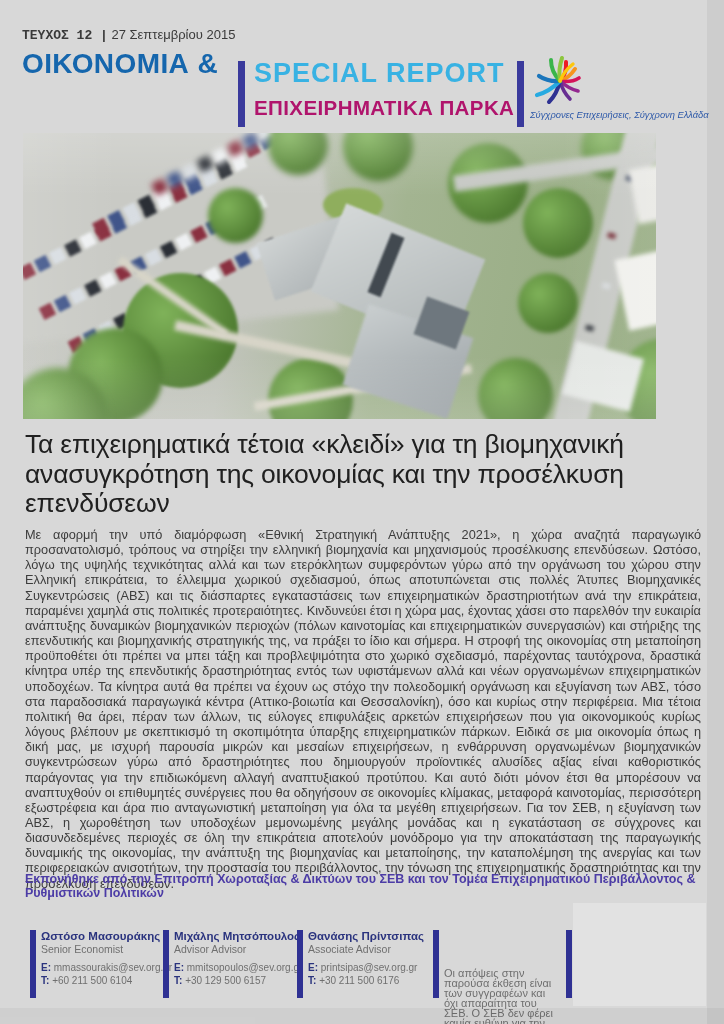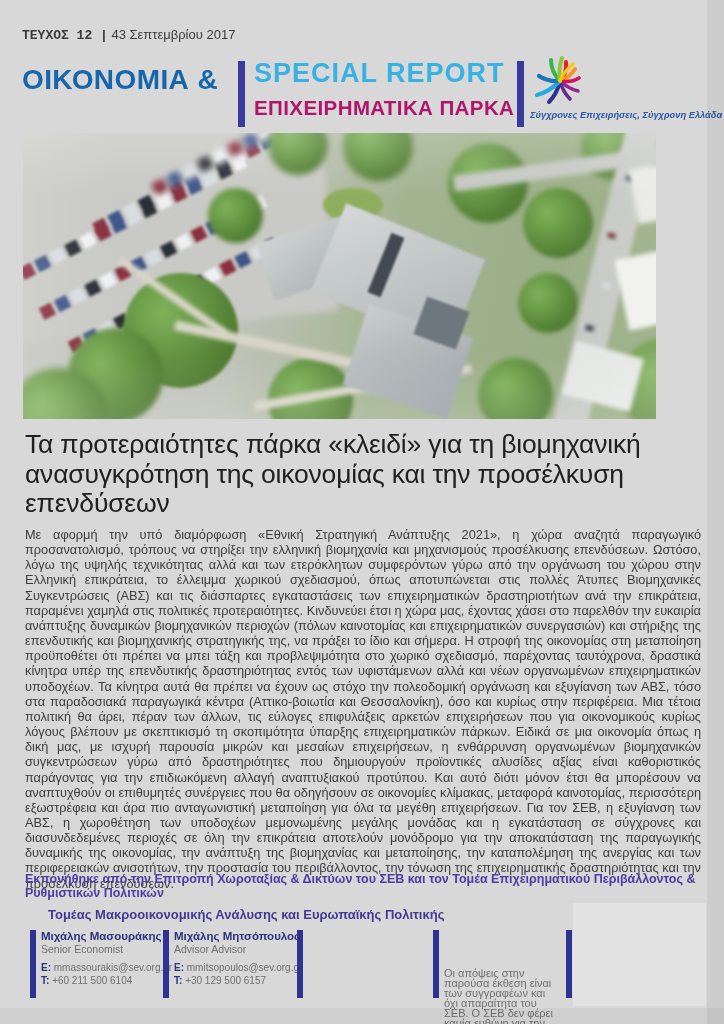--- a/index.html
+++ b/index.html
@@ -5,29 +5,29 @@
   html,body{margin:0;padding:0;background:#bfbfbf;}
   .page{position:relative;width:724px;height:1024px;background:#d8d8d8;overflow:hidden;
         font-family:"Liberation Sans", sans-serif;}
   .abs{position:absolute;}
 
   
   .issue{left:22px;top:27px;font-size:13px;color:#3a3a3a;}
   .issue .b{font-weight:bold;font-family:Liberation Mono, monospace;}
 
   
-  .brand{left:22px;top:64px;color:#1566ad;font-weight:bold;font-size:28px;line-height:31px;letter-spacing:.4px;}
+  .brand{left:22px;top:48px;color:#1566ad;font-weight:bold;font-size:28px;line-height:31px;letter-spacing:.4px;}
   .vbar{width:7px;background:#3a3a9c;}
   .vbar1{left:238px;top:61px;height:66px;}
   .vbar2{left:517px;top:61px;height:66px;}
   .special{left:254px;top:58px;color:#38b2e3;font-size:27px;font-weight:bold;letter-spacing:1px;}
   .parka{left:254px;top:96px;color:#b0146c;font-size:20.5px;font-weight:bold;letter-spacing:.4px;}
   .sevmark{left:529px;top:50px;}
   .sevtext{left:592px;top:56px;color:#1e4fa3;font-size:42px;font-weight:bold;font-style:italic;letter-spacing:1px;}
-  .tagline{left:530px;top:110px;color:#2b57a8;font-size:9.3px;font-weight:bold;font-style:italic;}
+  .tagline{left:530px;top:110px;color:#2b57a8;font-size:9.3px;font-weight:normal;font-style:italic;}
 
   
   .photo{left:23px;top:133px;width:633px;height:286px;overflow:hidden;
          background:linear-gradient(100deg,#c6c7c2 0%,#c1c4bb 35%,#a3b491 58%,#94aa7f 100%);}
   .photo *{position:absolute;}
   .parking{left:-25px;top:-30px;width:330px;height:225px;background:#c9cac5;transform:rotate(-6deg);filter:blur(3px);}
   .cars{height:13px;transform:rotate(-27deg);filter:blur(1.6px);
         background:repeating-linear-gradient(90deg,#8a3040 0 13px,#c9cac5 13px 17px,#40558a 17px 30px,#c9cac5 30px 34px,#d8dde2 34px 47px,#c9cac5 47px 51px,#2b2f36 51px 64px,#c9cac5 64px 68px,#eef0f2 68px 81px,#c9cac5 81px 85px);}
   .tree{border-radius:50%;background:radial-gradient(circle at 35% 35%,#7fb259,#4f7c31 72%);}
   .lawn{left:300px;top:55px;width:60px;height:34px;border-radius:50%;background:#8fae5d;filter:blur(1.5px);}
@@ -68,21 +68,21 @@
   .disc{left:444px;top:969px;width:116px;font-size:11px;line-height:9.9px;color:#6f6f6f;}
   .edge-r{left:707px;top:0;width:17px;height:1024px;background:rgba(0,0,0,.05);}
   .edge-b{left:0;top:1008px;width:724px;height:16px;background:rgba(0,0,0,.04);}
 </style>
 </head>
 <body>
 
 <div class="page">
 
   <div class="abs issue">
-    <span class="b">ΤΕΥΧΟΣ 12 |</span><span> 43 Σεπτεμβρίου 2017</span>
+    <span class="b">ΤΕΥΧΟΣ 12 |</span><span> 27 Σεπτεμβρίου 2015</span>
   </div>
 
   <div class="abs brand">
     <div>ΟΙΚΟΝΟΜΙΑ &amp;</div>
   </div>
   <div class="abs vbar vbar1"></div>
   <div class="abs special">SPECIAL REPORT</div>
   <div class="abs parka">ΕΠΙΧΕΙΡΗΜΑΤΙΚΑ ΠΑΡΚΑ</div>
   <div class="abs vbar vbar2"></div>
 
@@ -142,47 +142,53 @@
       <i style="left:9px;top:215px;background:#2b2f36;"></i>
       <i style="left:14px;top:260px;background:#56233a;"></i>
     </div>
     <div class="road2"></div>
     <div class="bldg1"></div>
     <div class="bldg2"></div>
     <div class="bldg3"></div>
     <div class="haze"></div>
   </div>
 
-  <div class="abs headline">Τα προτεραιότητες πάρκα «κλειδί» για τη βιομηχανική ανασυγκρότηση της οικονομίας και την προσέλκυση επενδύσεων</div>
+  <div class="abs headline">Τα επιχειρηματικά τέτοια «κλειδί» για τη βιομηχανική ανασυγκρότηση της οικονομίας και την προσέλκυση επενδύσεων</div>
   <div class="abs bodytext">Με αφορμή την υπό διαμόρφωση «Εθνική Στρατηγική Ανάπτυξης 2021», η χώρα αναζητά παραγωγικό προσανατολισμό, τρόπους να στηρίξει την ελληνική βιομηχανία και μηχανισμούς προσέλκυσης επενδύσεων. Ωστόσο, λόγω της υψηλής τεχνικότητας αλλά και των ετερόκλητων συμφερόντων γύρω από την οργάνωση του χώρου στην Ελληνική επικράτεια, το έλλειμμα χωρικού σχεδιασμού, όπως αποτυπώνεται στις πολλές Άτυπες Βιομηχανικές Συγκεντρώσεις (ΑΒΣ) και τις διάσπαρτες εγκαταστάσεις των επιχειρηματικών δραστηριοτήτων ανά την επικράτεια, παραμένει χαμηλά στις πολιτικές προτεραιότητες. Κινδυνεύει έτσι η χώρα μας, έχοντας χάσει στο παρελθόν την ευκαιρία ανάπτυξης δυναμικών βιομηχανικών περιοχών (πόλων καινοτομίας και επιχειρηματικών συνεργασιών) και στήριξης της επενδυτικής και βιομηχανικής στρατηγικής της, να πράξει το ίδιο και σήμερα. Η στροφή της οικονομίας στη μεταποίηση προϋποθέτει ότι πρέπει να μπει τάξη και προβλεψιμότητα στο χωρικό σχεδιασμό, παρέχοντας ταυτόχρονα, δραστικά κίνητρα υπέρ της επενδυτικής δραστηριότητας εντός των υφιστάμενων αλλά και νέων οργανωμένων επιχειρηματικών υποδοχέων. Τα κίνητρα αυτά θα πρέπει να έχουν ως στόχο την πολεοδομική οργάνωση και εξυγίανση των ΑΒΣ, τόσο στα παραδοσιακά παραγωγικά κέντρα (Αττικο-βοιωτία και Θεσσαλονίκη), όσο και κυρίως στην περιφέρεια. Μια τέτοια πολιτική θα άρει, πέραν των άλλων, τις εύλογες επιφυλάξεις αρκετών επιχειρήσεων που για οικονομικούς κυρίως λόγους βλέπουν με σκεπτικισμό τη σκοπιμότητα ύπαρξης επιχειρηματικών πάρκων. Ειδικά σε μια οικονομία όπως η δική μας, με ισχυρή παρουσία μικρών και μεσαίων επιχειρήσεων, η ενθάρρυνση οργανωμένων βιομηχανικών συγκεντρώσεων γύρω από δραστηριότητες που δημιουργούν προϊοντικές αλυσίδες αξίας είναι καθοριστικός παράγοντας για την επιδιωκόμενη αλλαγή αναπτυξιακού προτύπου. Και αυτό διότι μόνον έτσι θα μπορέσουν να αναπτυχθούν οι επιθυμητές συνέργειες που θα οδηγήσουν σε οικονομίες κλίμακας, μεταφορά καινοτομίας, περισσότερη εξωστρέφεια και άρα πιο ανταγωνιστική μεταποίηση για όλα τα μεγέθη επιχειρήσεων. Για τον ΣΕΒ, η εξυγίανση των ΑΒΣ, η χωροθέτηση των υποδοχέων μεμονωμένης μεγάλης μονάδας και η εγκατάσταση σε σύγχρονες και διασυνδεδεμένες περιοχές σε όλη την επικράτεια αποτελούν μονόδρομο για την αποκατάσταση της παραγωγικής δυναμικής της οικονομίας, την ανάπτυξη της βιομηχανίας και μεταποίησης, την καταπολέμηση της ανεργίας και των περιφερειακών ανισοτήτων, την προστασία του περιβάλλοντος, την τόνωση της επιχειρηματικής δραστηριότητας και την προσέλκυση επενδύσεων.</div>
 
   <div class="abs cred1">Εκπονήθηκε από την Επιτροπή Χωροταξίας &amp; Δικτύων του ΣΕΒ και τον Τομέα Επιχειρηματικού Περιβάλλοντος &amp; Ρυθμιστικών Πολιτικών</div>
-  <div class="abs sector">Τομέας Μακροοικονομικής Ανάλυσης και Ευρωπαϊκής Πολιτικής</div>
 
   <div class="abs panel"></div>
 
   <div class="abs cbar" style="left:30px;"></div>
   <div class="abs card" style="left:41px;">
-    <div class="cname">Μιχάλης Μασουράκης</div>
+    <div class="cname">Ωστόσο Μασουράκης</div>
     <div class="crole">Senior Economist</div>
     <div class="gap"></div>
     <div class="cline"><span class="lab">E:</span> <span>mmassourakis@sev.org.gr</span></div>
     <div class="cline"><span class="lab">T:</span> <span>+60 211 500 6104</span></div>
   </div>
 
   <div class="abs cbar" style="left:163px;"></div>
   <div class="abs card" style="left:174px;">
     <div class="cname">Μιχάλης Μητσόπουλος</div>
     <div class="crole">Advisor Advisor</div>
     <div class="gap"></div>
     <div class="cline"><span class="lab">E:</span> <span>mmitsopoulos@sev.org.gr</span></div>
     <div class="cline"><span class="lab">T:</span> <span>+30 129 500 6157</span></div>
   </div>
 
   <div class="abs cbar" style="left:297px;"></div>
+  <div class="abs card" style="left:308px;">
+    <div class="cname">Θανάσης Πρίντσιπας</div>
+    <div class="crole">Associate Advisor</div>
+    <div class="gap"></div>
+    <div class="cline"><span class="lab">E:</span> <span>printsipas@sev.org.gr</span></div>
+    <div class="cline"><span class="lab">T:</span> <span>+30 211 500 6176</span></div>
+  </div>
 
   <div class="abs cbar" style="left:433px;"></div>
   <div class="abs disc">Οι απόψεις στην παρούσα έκθεση είναι των συγγραφέων και όχι απαραίτητα του ΣΕΒ. Ο ΣΕΒ δεν φέρει καμία ευθύνη για την ακρίβεια ή την πληρότητα των πληροφοριών που περιλαμβάνει η έκθεση.</div>
   <div class="abs cbar" style="left:566px;"></div>
 
   <div class="abs edge-r"></div>
   <div class="abs edge-b"></div>
 </div>
 
 </body></html>

